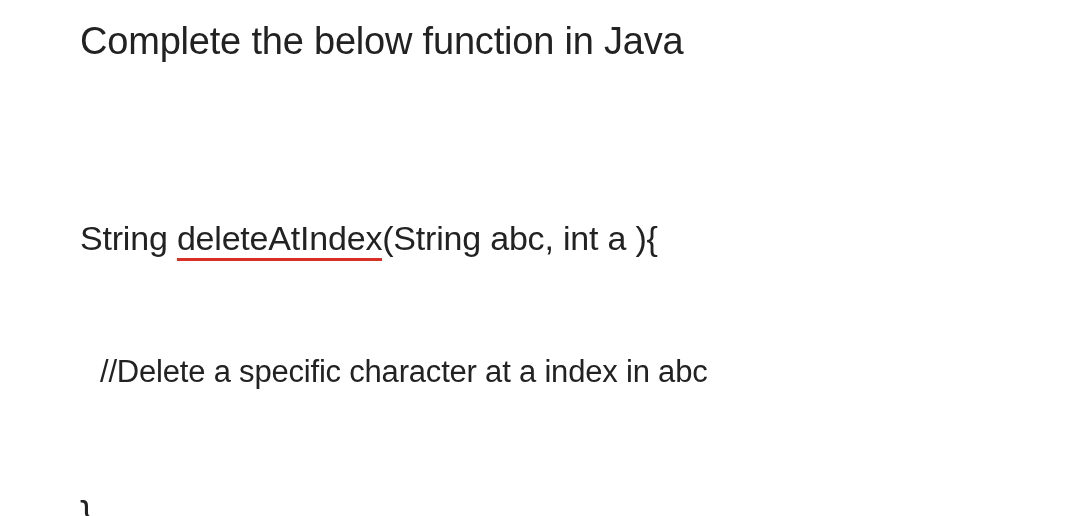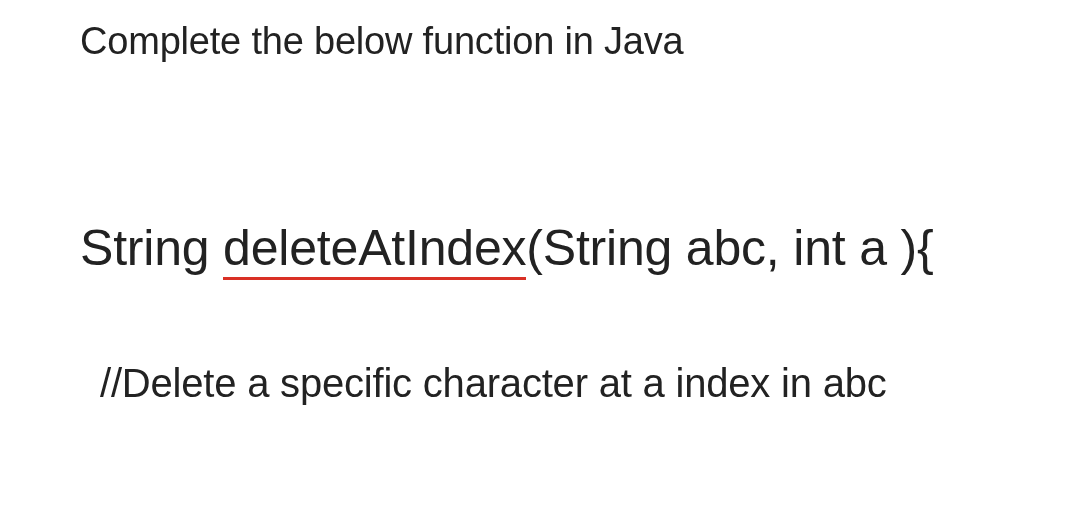--- a/index.html
+++ b/index.html
@@ -20,28 +20,28 @@
       gap: 36px;
     }
     .prompt-line {
       font-size: 38px;
       color: #222222;
       font-weight: 400;
       letter-spacing: -0.2px;
       margin-bottom: 120px;
     }
     .code-line1 {
-      font-size: 50px;
+      font-size: 34px;
       color: #222222;
       font-weight: 400;
       letter-spacing: -0.2px;
-      margin-bottom: 48px;
+      margin-bottom: 60px;
     }
     .code-line2 {
-      font-size: 40px;
+      font-size: 31px;
       color: #222222;
       font-weight: 400;
       letter-spacing: -0.2px;
       padding-left: 20px;
       margin-bottom: 68px;
     }
     .code-line3 {
       font-size: 38px;
       color: #222222;
       font-weight: 400;

